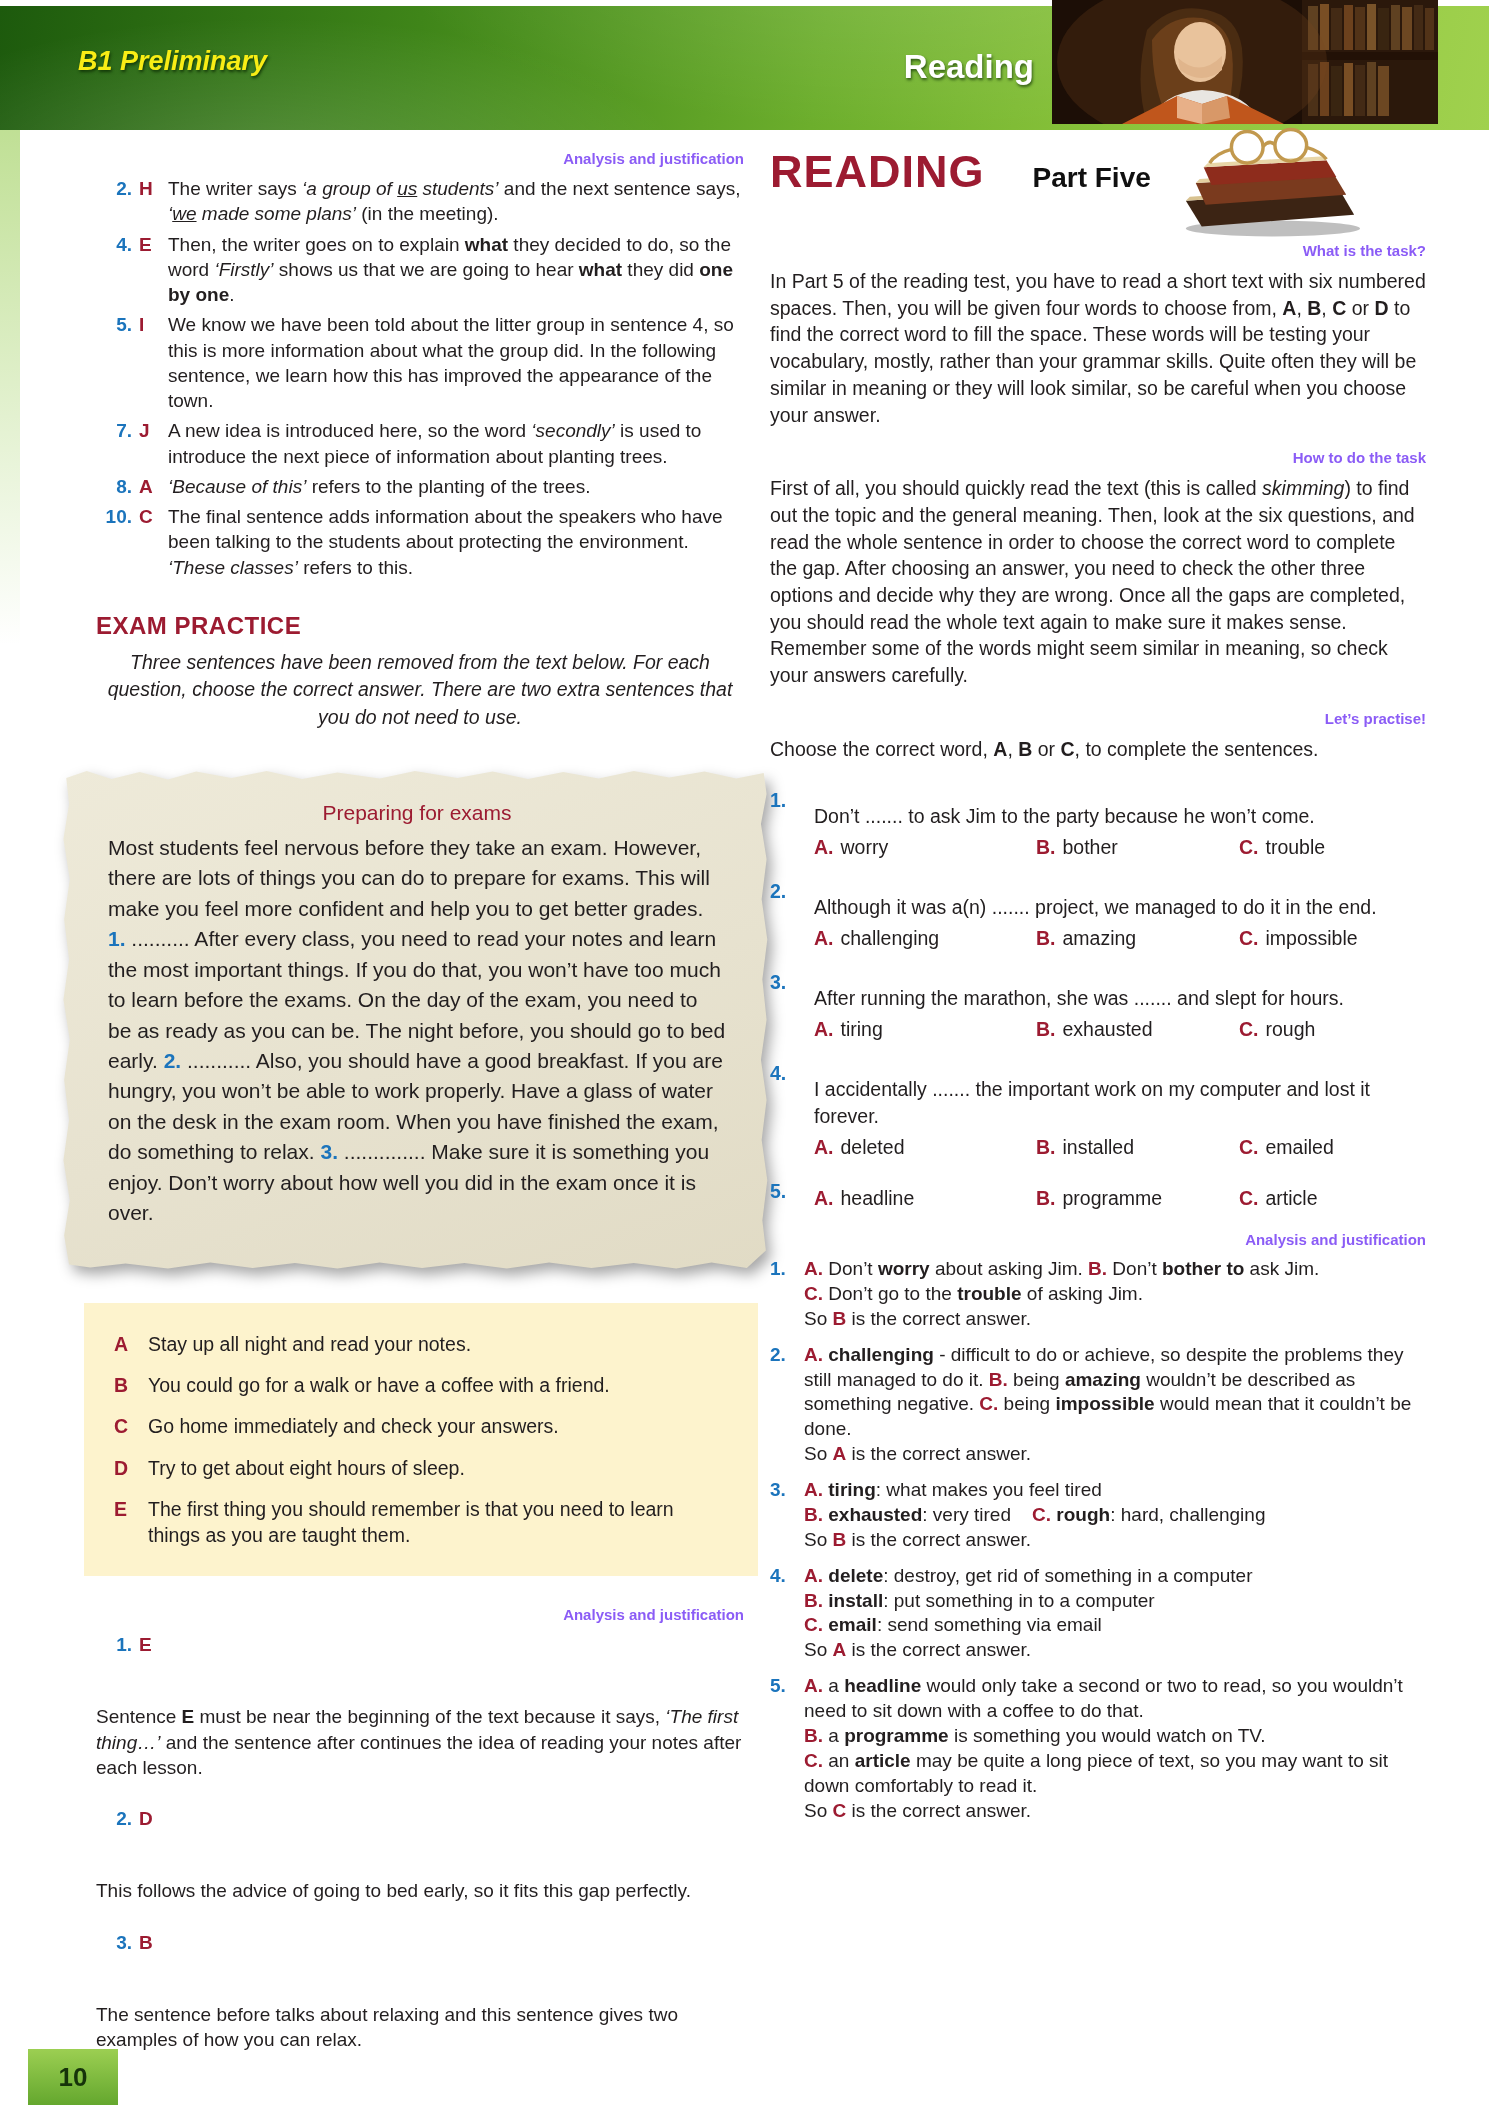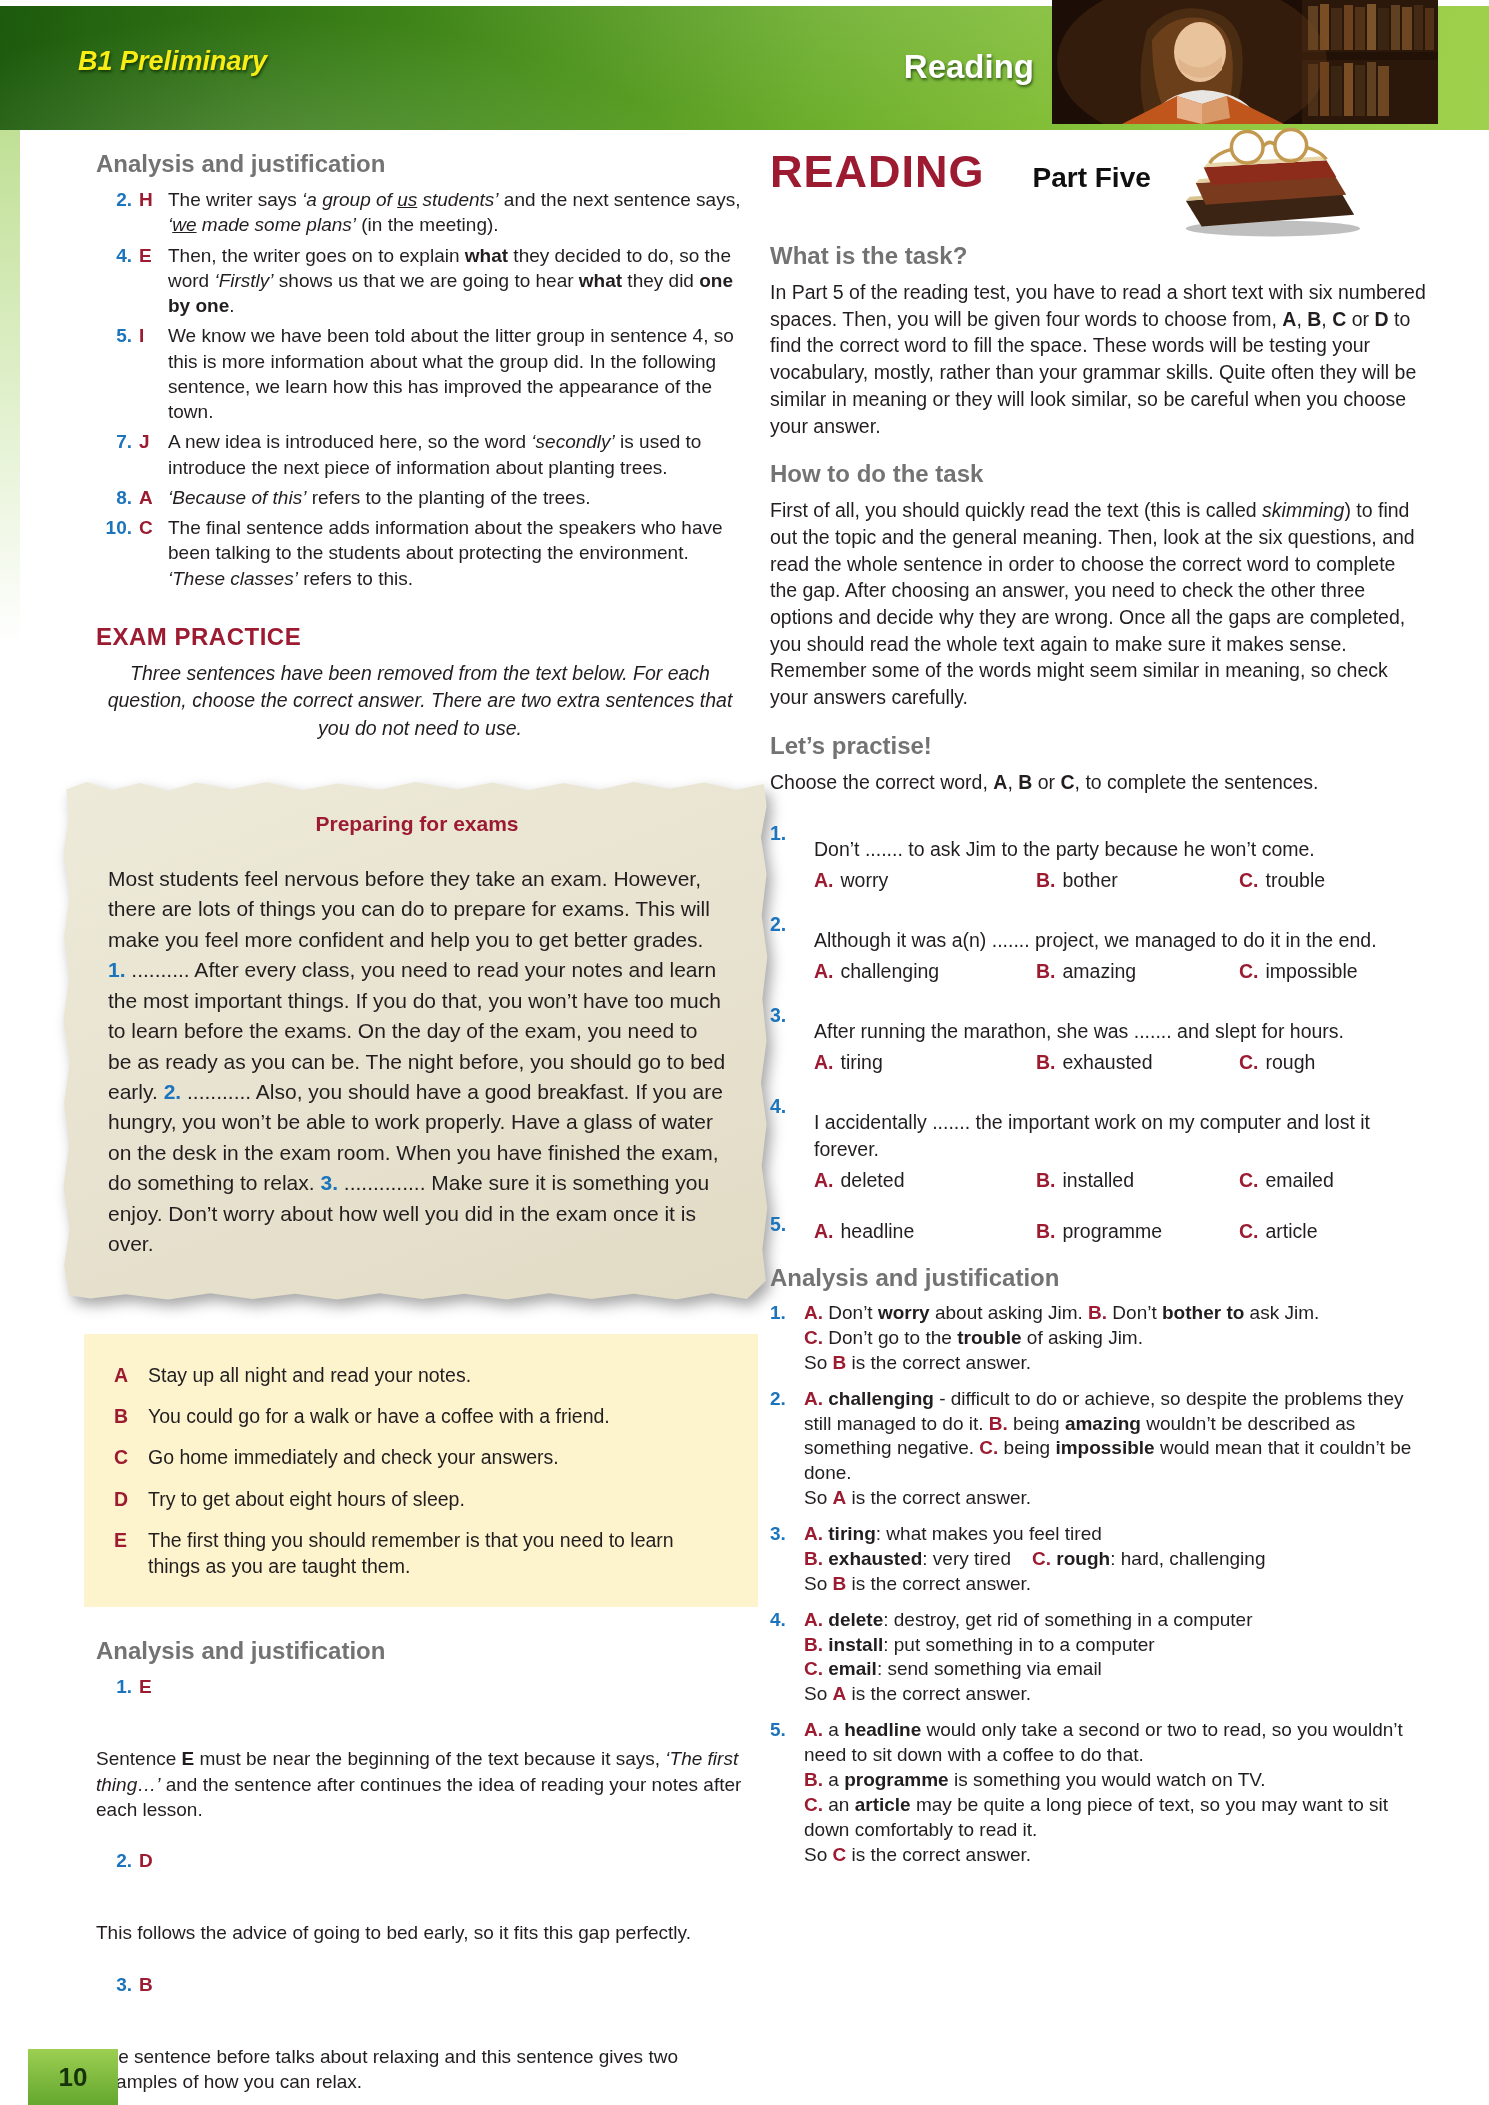--- a/index.html
+++ b/index.html
@@ -23,41 +23,41 @@
     background:linear-gradient(180deg, rgba(140,198,62,.55), rgba(140,198,62,0) 92%); }
 
   .page-num { position:absolute; left:28px; bottom:0; width:90px; height:56px; z-index:3;
     background:linear-gradient(180deg,#9ccf52,#64a72e); display:flex; align-items:center; justify-content:center;
     font-size:26px; font-weight:bold; color:#16330a; }
 
   
   .col-left  { position:absolute; left:96px;  top:150px; width:648px; }
   .col-right { position:absolute; left:770px; top:138px; width:656px; }
 
-  .h-blue { color:#737373; font-size:24px; font-weight:bold; margin-bottom:9px; }
+  .h-blue { color:#8b5cf6; font-size:15px; font-weight:bold; margin-bottom:9px;text-align:right; }
   b { font-weight:bold; }
   .bnum { color:#1b74bc; }
   .mrn  { color:#9c1b31; }
 
   
   .a-item { display:flex; margin-bottom:5px; font-size:19px; line-height:1.33; }
   .marker { flex:0 0 72px; white-space:nowrap; }
   .marker .num { display:inline-block; width:36px; text-align:right; color:#1b74bc; font-weight:bold; }
   .marker .ans { color:#9c1b31; font-weight:bold; margin-left:7px; }
   .a-text { flex:1; }
   .analysis-bottom .a-item { margin-bottom:26px;flex-direction:column; }
 
   .exam-h { color:#9c1b31; font-size:24px; font-weight:bold; letter-spacing:.5px; margin-top:32px; }
   .exam-intro { font-style:italic; font-size:19.5px; line-height:1.4; margin-top:9px;text-align:center; }
 
   
   .paper-wrap { margin:38px 0 0 -34px; width:706px; filter:drop-shadow(5px 7px 7px rgba(0,0,0,.35)); }
   .paper { background:linear-gradient(160deg,#eeead9 0%,#e7e2cf 55%,#e1dbc5 100%); padding:32px 42px 42px 46px;
     clip-path:polygon(0.6% 1.8%,3.5% 0.4%,7% 2%,11% 0.6%,15% 2.1%,19% 0.5%,24% 1.8%,29% 0.4%,34% 2%,39% 0.7%,45% 1.9%,50% 0.4%,56% 1.8%,61% 0.5%,66% 2%,71% 0.6%,76% 1.9%,81% 0.4%,86% 1.7%,91% 0.5%,95.5% 1.9%,99.4% 0.8%,99.8% 5%,99% 11%,99.8% 18%,99.1% 26%,99.9% 34%,99.2% 42%,99.8% 50%,99% 58%,99.8% 66%,99.1% 74%,99.9% 82%,99.2% 90%,99.7% 96%,97% 99.5%,92% 98.4%,87% 99.6%,81% 98.5%,75% 99.5%,69% 98.4%,63% 99.6%,57% 98.5%,51% 99.5%,45% 98.4%,39% 99.6%,33% 98.5%,27% 99.5%,21% 98.4%,15% 99.6%,9% 98.6%,4% 99.4%,1% 98.8%,0.3% 93%,1.1% 86%,0.2% 78%,1% 70%,0.3% 62%,1.1% 54%,0.2% 46%,1% 38%,0.3% 30%,1.1% 22%,0.2% 14%,1% 7%); }
-  .paper-title { text-align:center; color:#9c1b31; font-weight:bold; font-size:21px; margin-bottom:28px; }
+  .paper-title { text-align:center; color:#9c1b31; font-weight:normal; font-size:21px; margin-bottom:8px; }
   .paper-body { font-size:21px; line-height:1.45; }
 
   
   .opts-box { margin-top:32px; margin-left:-12px; width:674px; background:#fdf3cd; padding:28px 30px; }
   .opt-row { display:flex; font-size:19.5px; line-height:1.35; margin-bottom:15px; }
   .opt-row:last-child { margin-bottom:0; }
   .opt-letter { flex:0 0 34px; color:#9c1b31; font-weight:bold; }
   .bottom-analysis-h { margin-top:30px; }
 
   

